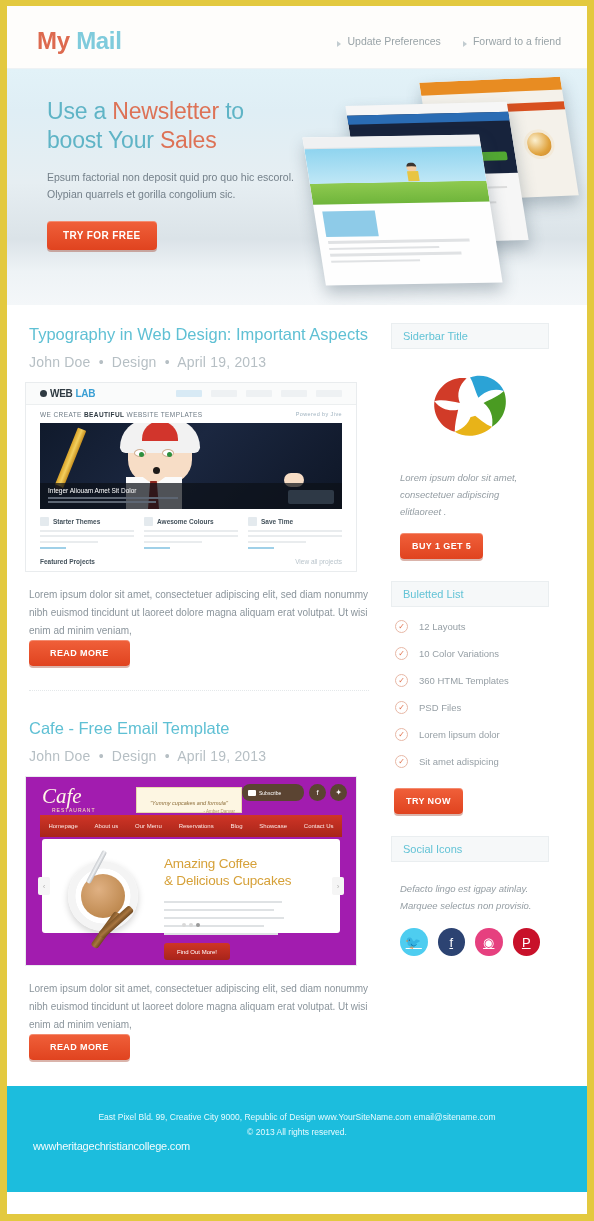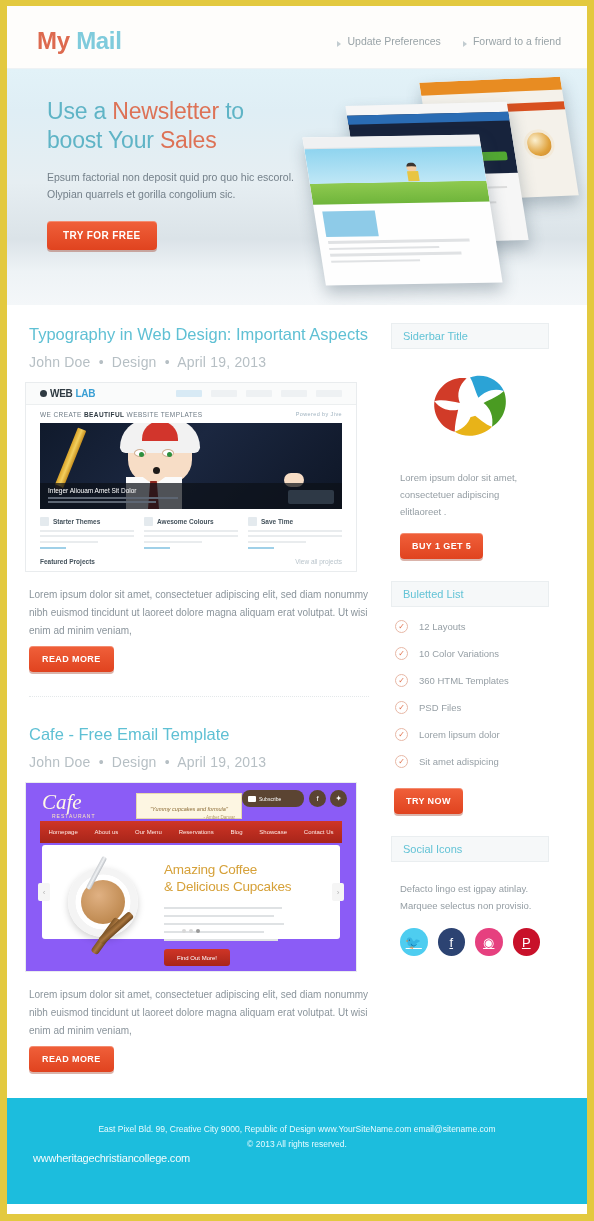--- a/index.html
+++ b/index.html
@@ -247,21 +247,21 @@
   .wl-col { flex:1; }
   .wl-col .ch { display:flex; align-items:center; gap:4px; font-size:6.5px; color:#44525c; font-weight:bold;}
   .wl-col .ch .ic { width:9px;height:9px;background:#e4eaee;border-radius:1px;}
   .wl-col .ln { height:2px; background:#e9ecee; margin-top:3.5px;}
   .wl-col .ln.s { width:62%; }
   .wl-col .mr { height:2px;width:28%;background:#9fd0e8;margin-top:4px;}
   .wl-foot { font-size:6.5px; color:#44525c; font-weight:bold; padding: 9px 14px 0 14px; display:flex; justify-content:space-between;}
   .wl-foot .g { color:#b9c4cb; font-weight:normal;}
 
   
-  .cf { position:absolute; inset:0; background:#8b5cf6; }
+  .cf { position:absolute; inset:0; background:#a21caf; }
   .cf .cafe-logo { position:absolute; left:16px; top:7px; font-family:"Liberation Serif", serif; font-style:italic; font-size:21px; color:#fff8e6; }
   .cf .cafe-sub { position:absolute; left:26px; top:30px; font-size:5px; color:#fde8bd; letter-spacing:1px;}
   .cf .quote { position:absolute; left:110px; top:10px; width:106px; height:26px; background:#fdf6e2; border:1px solid #e8d9ae; text-align:center; padding-top:3px;}
   .cf .quote b { font-size:5.5px; color:#8a6a35; font-weight:normal; font-style:italic;}
   .cf .quote .st { color:#e2b422; font-size:6px; letter-spacing:1px; }
   .cf .quote .au { font-size:4.5px; color:#b39a6a; float:right; margin-right:6px;}
   .cf .subsc { position:absolute; right:52px; top:7px; width:62px;height:17px;background:#5b4432;border-radius:8px;display:flex;align-items:center;gap:3px;padding-left:6px;}
   .cf .subsc .env { width:8px;height:6px;background:#fff;border-radius:1px;}
   .cf .subsc span { font-size:5px; color:#fff; }
   .cf .soc { position:absolute; top:7px; width:17px;height:17px;border-radius:50%;background:#5b4432;color:#fff;font-size:8px;display:flex;align-items:center;justify-content:center;}
@@ -283,21 +283,21 @@
   .cf .arw { position:absolute; top:50%; margin-top:-9px; width:12px;height:18px;background:#f5f5f5;border-radius:2px; color:#b5b5b5; font-size:8px; display:flex; align-items:center; justify-content:center;}
   .cf .arw.l { left:-4px;} .cf .arw.r { right:-4px;}
 
   .art-body {
     margin-top: 14px;
     font-size: 10px;
     line-height: 18px;
     color: #8b959c;
     padding: 0 4px;
   }
-  .main-col .btn { margin-top: 6px; margin-left: 4px; padding: 8px 13px; font-size: 9px; }
+  .main-col .btn { margin-top: 0; margin-left: 4px; padding: 8px 21px; font-size: 9px; }
   .divider {
     margin: 24px 4px 26px 4px;
     border-top: 1px dotted #e4e8ea;
     height: 0;
   }
 
   
   .panel { margin-bottom: 22px; }
   .panel-head {
     height: 26px;
@@ -314,20 +314,21 @@
     width: 86px; height: 78px;
     margin: 6px auto 0 auto;
     position: relative;
   }
   .sb-text {
     font-size: 9.5px;
     line-height: 17px;
     color: #949da3;
     margin-top: 22px;
     padding-left: 3px;
+    font-style: italic;
   }
   .side-col .btn { margin-top: 13px; margin-left: 3px; padding: 8px 12px; font-size: 9px; }
 
   .blist { list-style: none; padding: 6px 4px 0 4px; }
   .blist li {
     display: flex;
     align-items: center;
     gap: 11px;
     font-size: 9.5px;
     color: #97a0a6;

